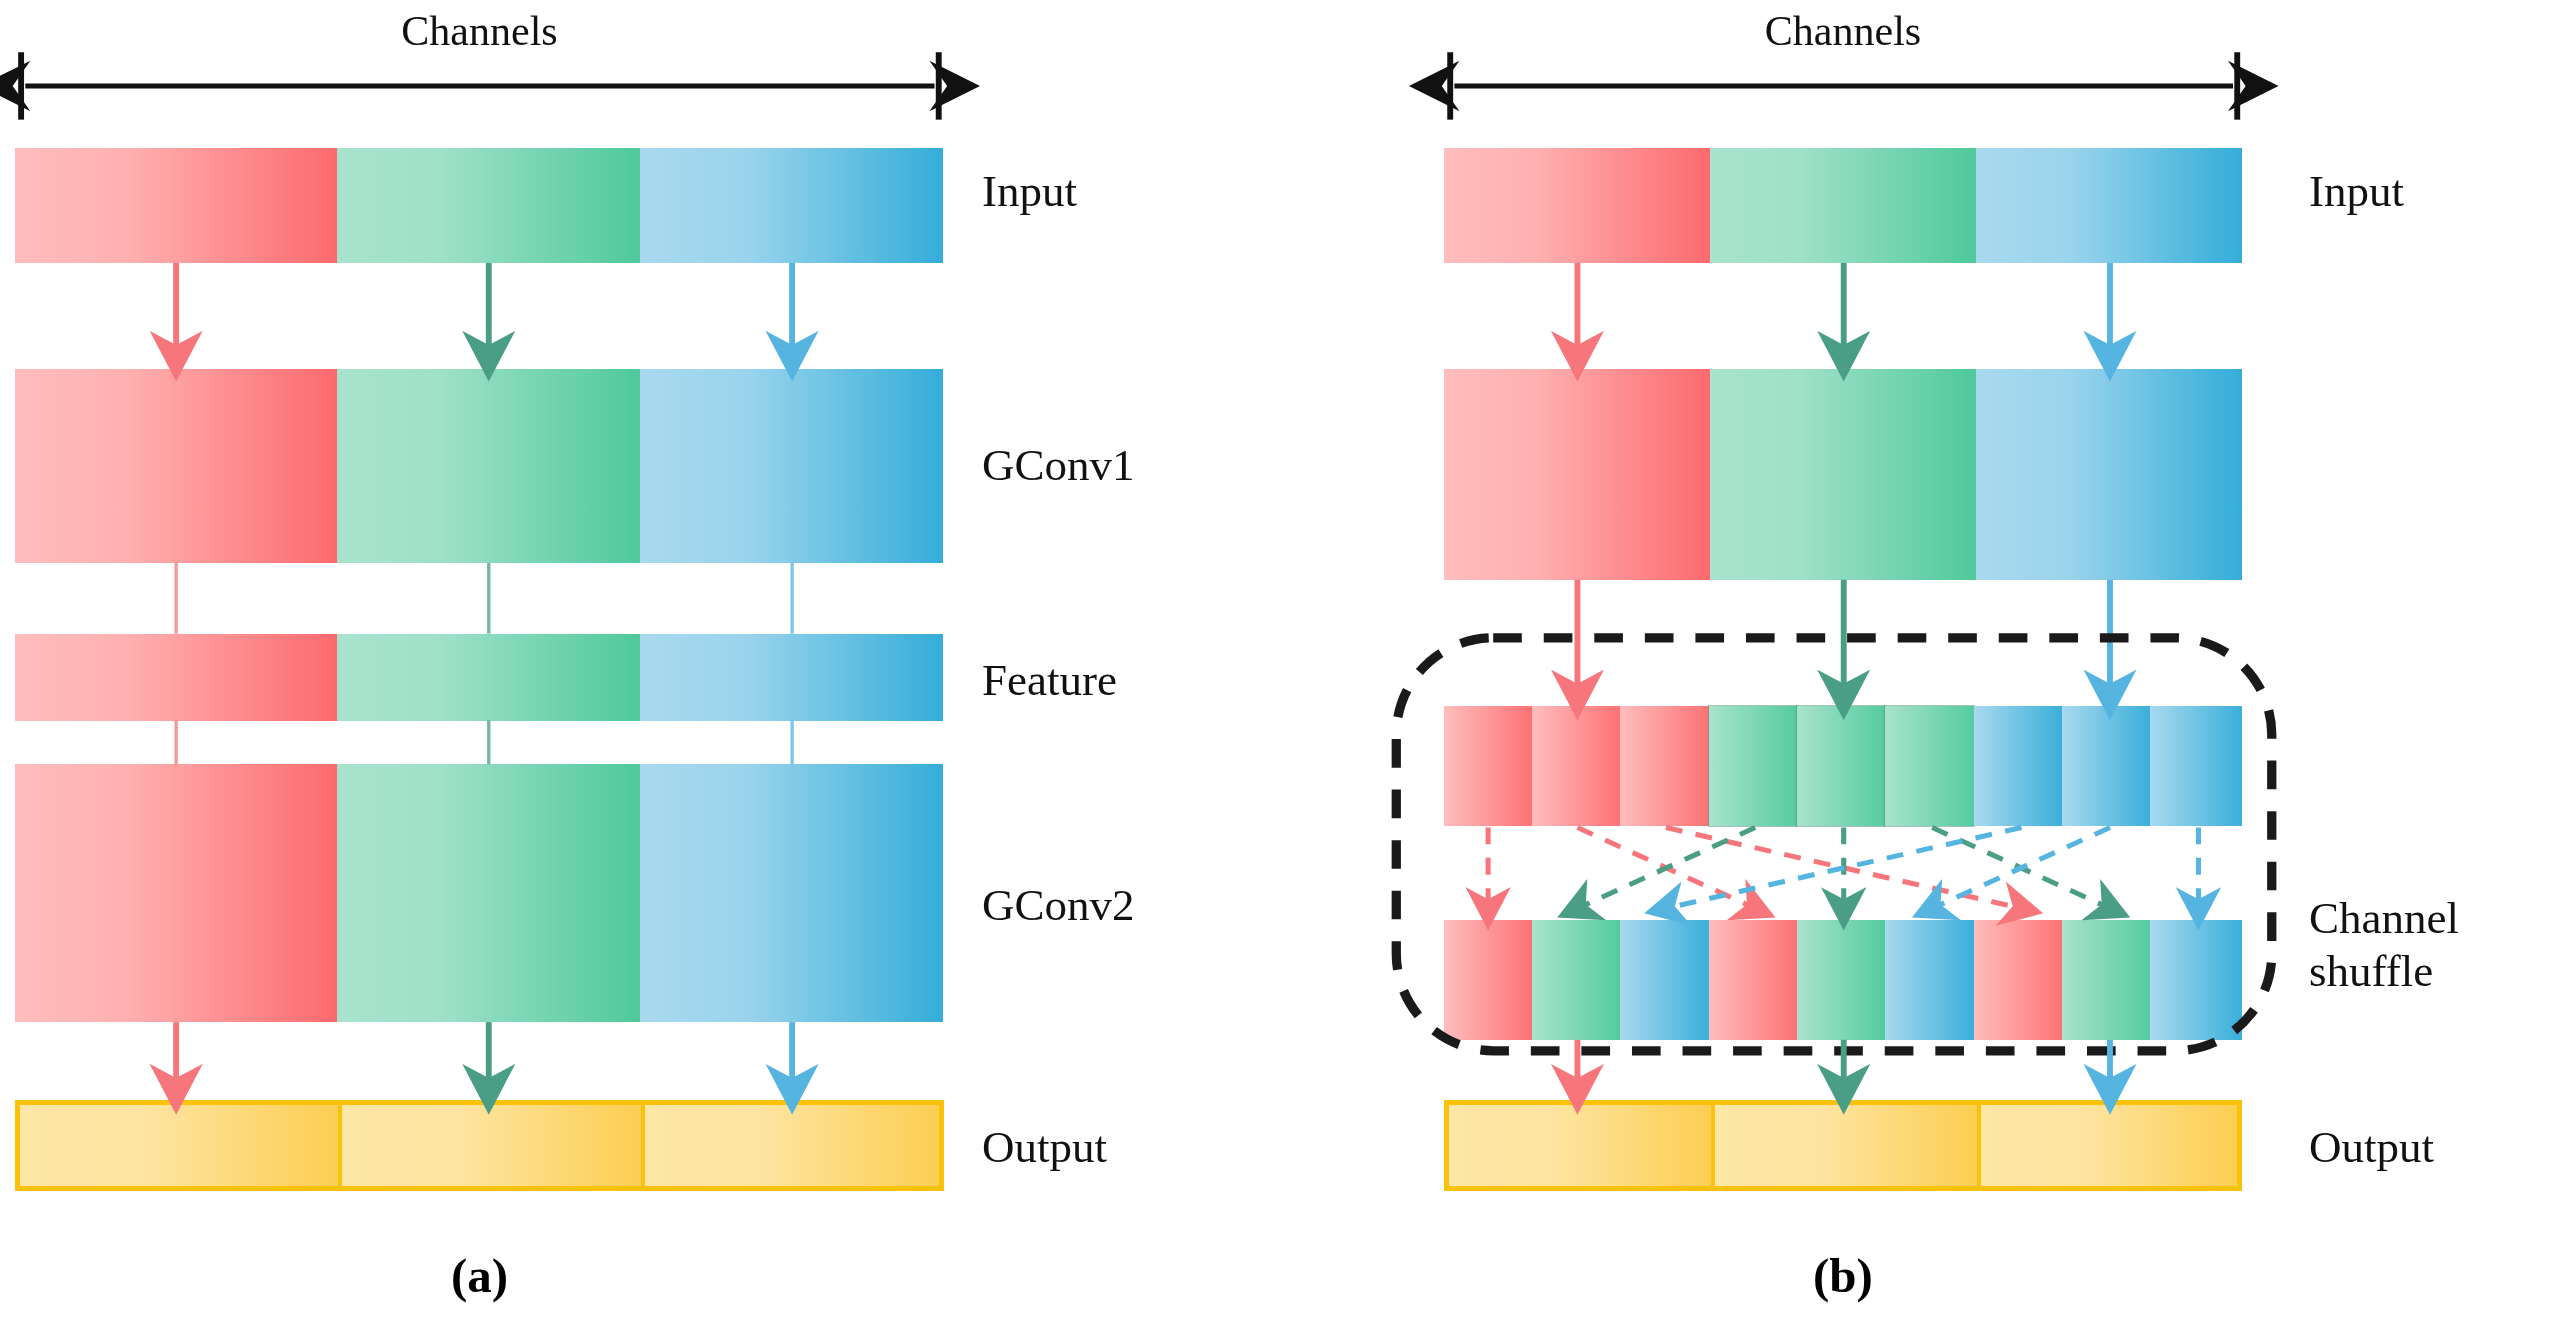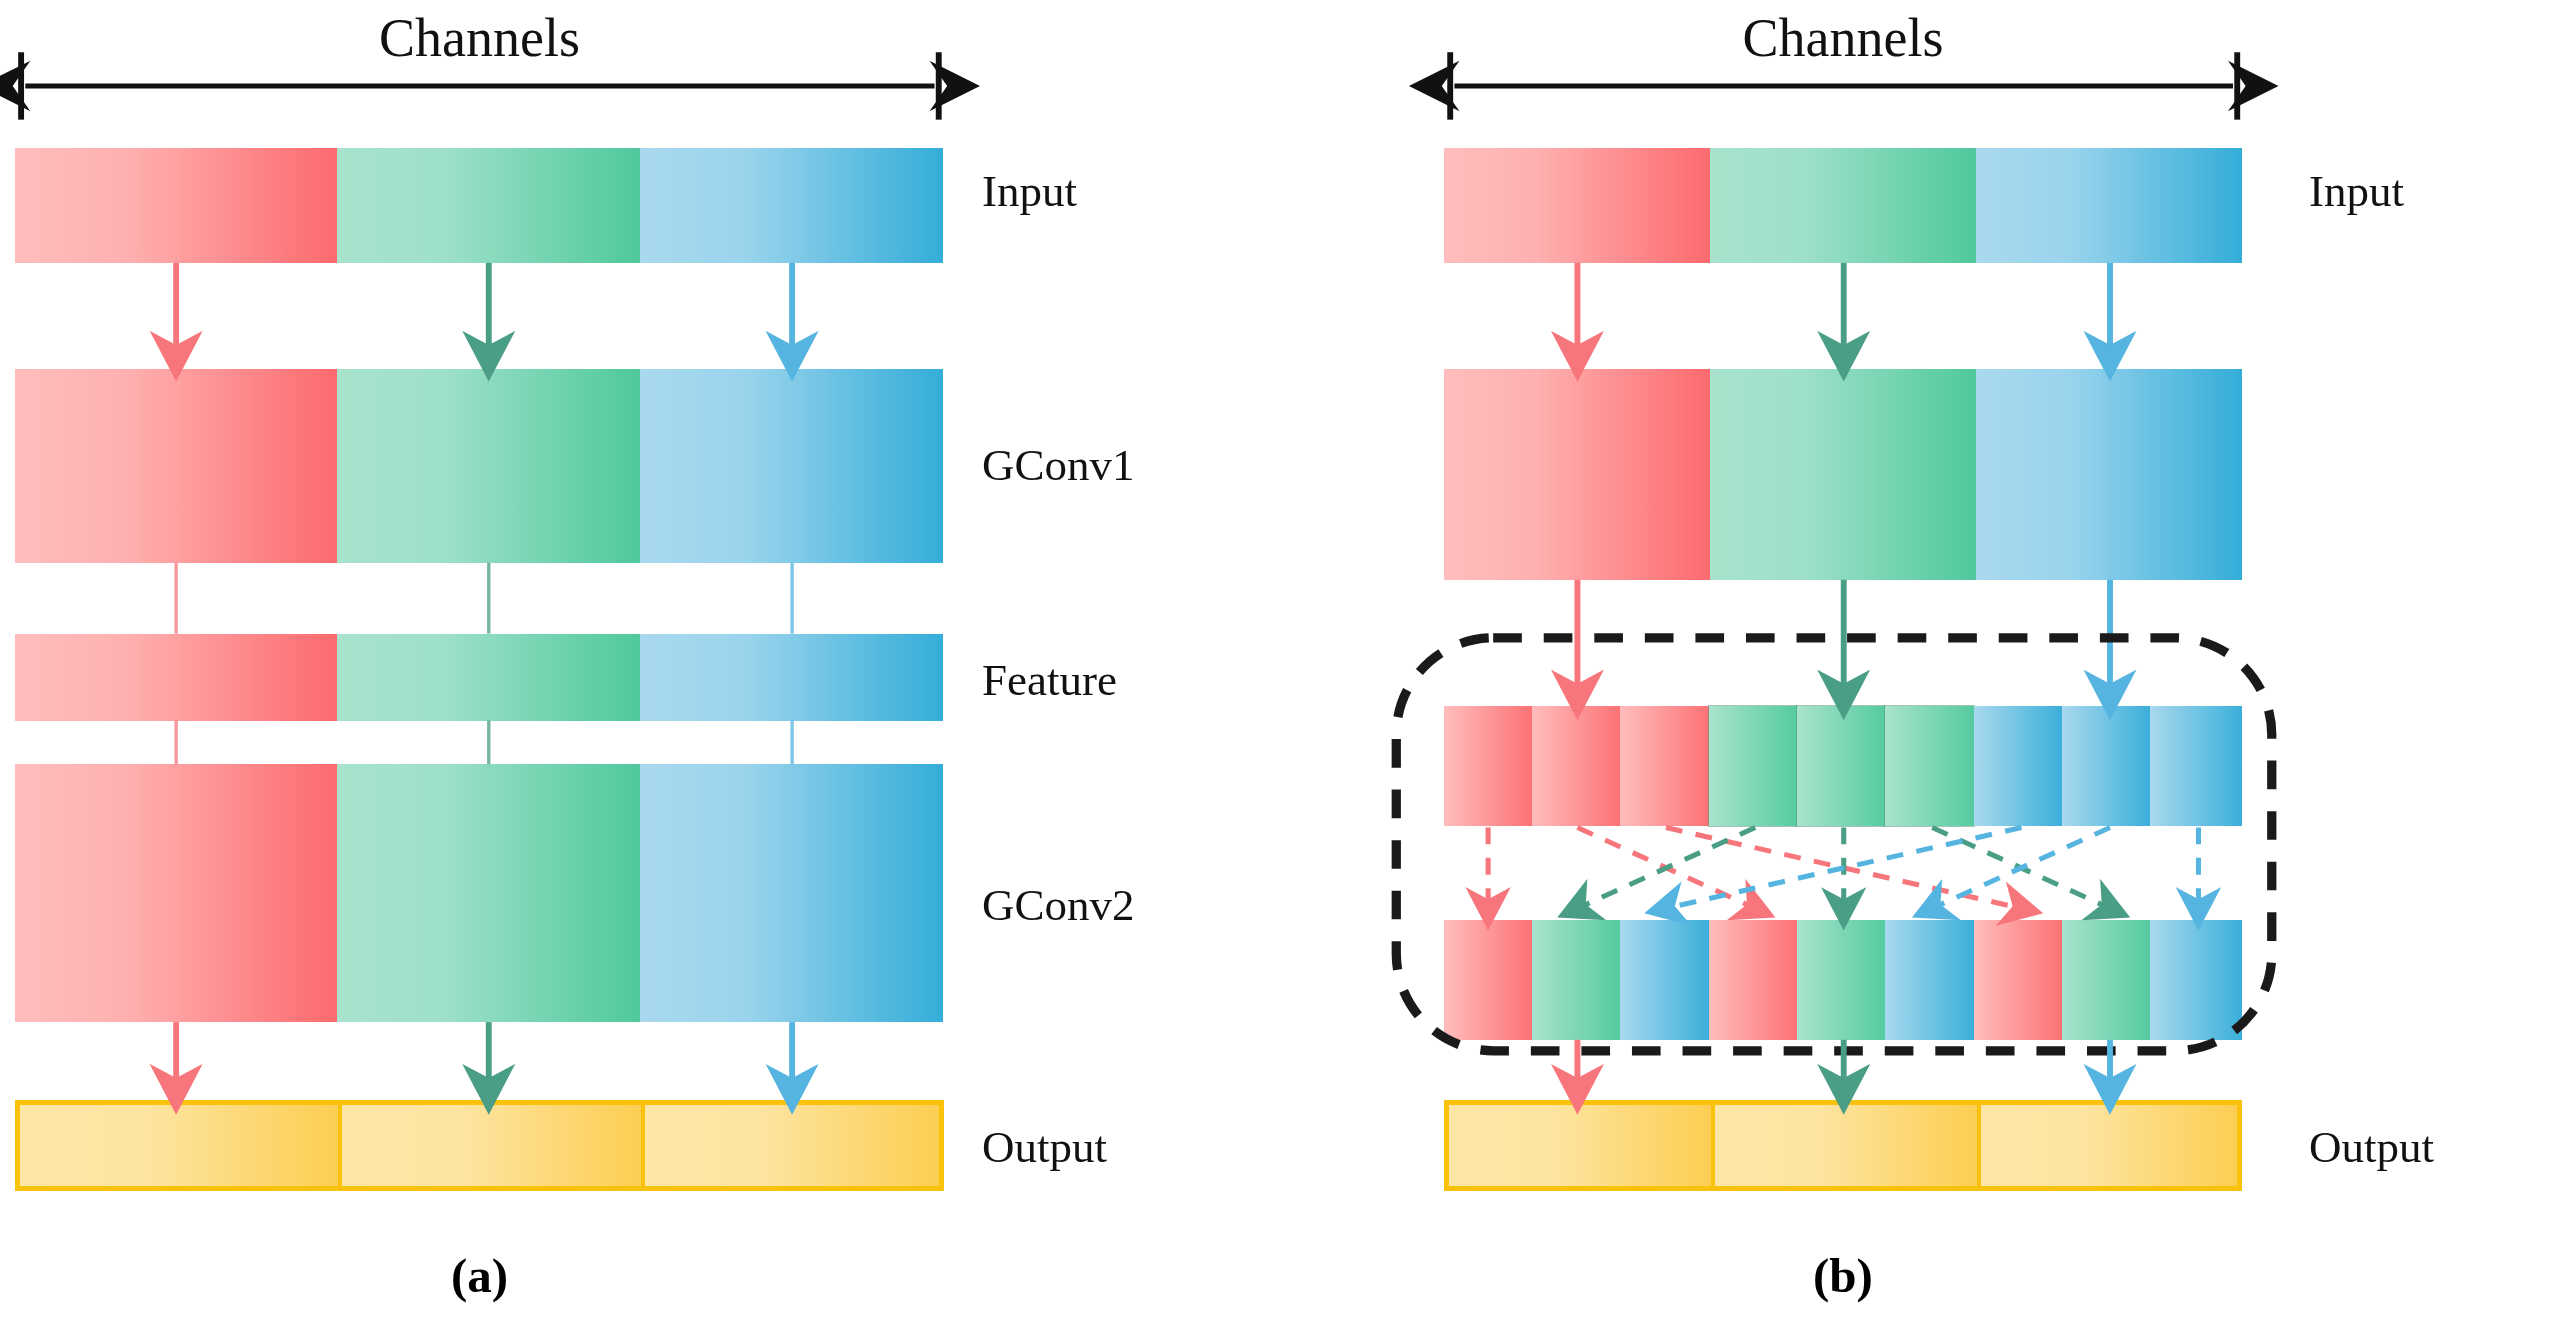--- a/index.html
+++ b/index.html
@@ -26,21 +26,21 @@
   .outbar .seg:last-child{border-right:none;}
 
   .grp-outline{outline:1.7px solid rgba(90,150,120,.55);outline-offset:-0.8px;}
 
   .label{position:absolute;font-size:45px;line-height:1.17;white-space:pre-line;
          font-family:"Liberation Serif", serif;color:#111;}
 
   .panel-cap{position:absolute;font-size:49px;font-weight:bold;
              font-family:"Liberation Serif", serif;color:#000;}
 
-  .dim-title{position:absolute;font-size:54px;font-family:"Liberation Serif", serif;color:#111;}
+  .dim-title{position:absolute;font-size:42px;font-family:"Liberation Serif", serif;color:#111;}
 
   svg.ov{position:absolute;left:0;top:0;width:2576px;height:1344px;overflow:visible;pointer-events:none;}
 </style>
 </head>
 <body>
 
 <div class="stage">
 
   <div class="dim-title" style="left:15px;top:6.7px;width:929px;text-align:center;">Channels</div>
 
@@ -113,20 +113,22 @@
     <div class="seg g-green-s" style="flex:0 0 88px;"></div>
     <div class="seg g-blue-s" style="flex:0 0 89px;"></div>
     <div class="seg g-red-s" style="flex:0 0 88px;"></div>
     <div class="seg g-green-s" style="flex:0 0 88px;"></div>
     <div class="seg g-blue-s" style="flex:0 0 89px;"></div>
     <div class="seg g-red-s" style="flex:0 0 88px;"></div>
     <div class="seg g-green-s" style="flex:0 0 88px;"></div>
     <div class="seg g-blue-s" style="flex:1 1 auto;"></div>
   </div>
 
+  <div class="label" style="left:2309px;top:892px;">Channel
+shuffle</div>
 
   <div class="bar outbar" style="left:1444px;top:1100px;width:798px;height:91px;">
     <div class="seg g-yellow" style="flex:0 0 266px;"></div>
     <div class="seg g-yellow" style="flex:0 0 266px;"></div>
     <div class="seg g-yellow" style="flex:1 1 auto;"></div>
   </div>
   <div class="label" style="left:2309px;top:1121px;">Output</div>
 
   <div class="panel-cap" style="left:1444px;top:1247px;width:798px;text-align:center;">(b)</div>
 

